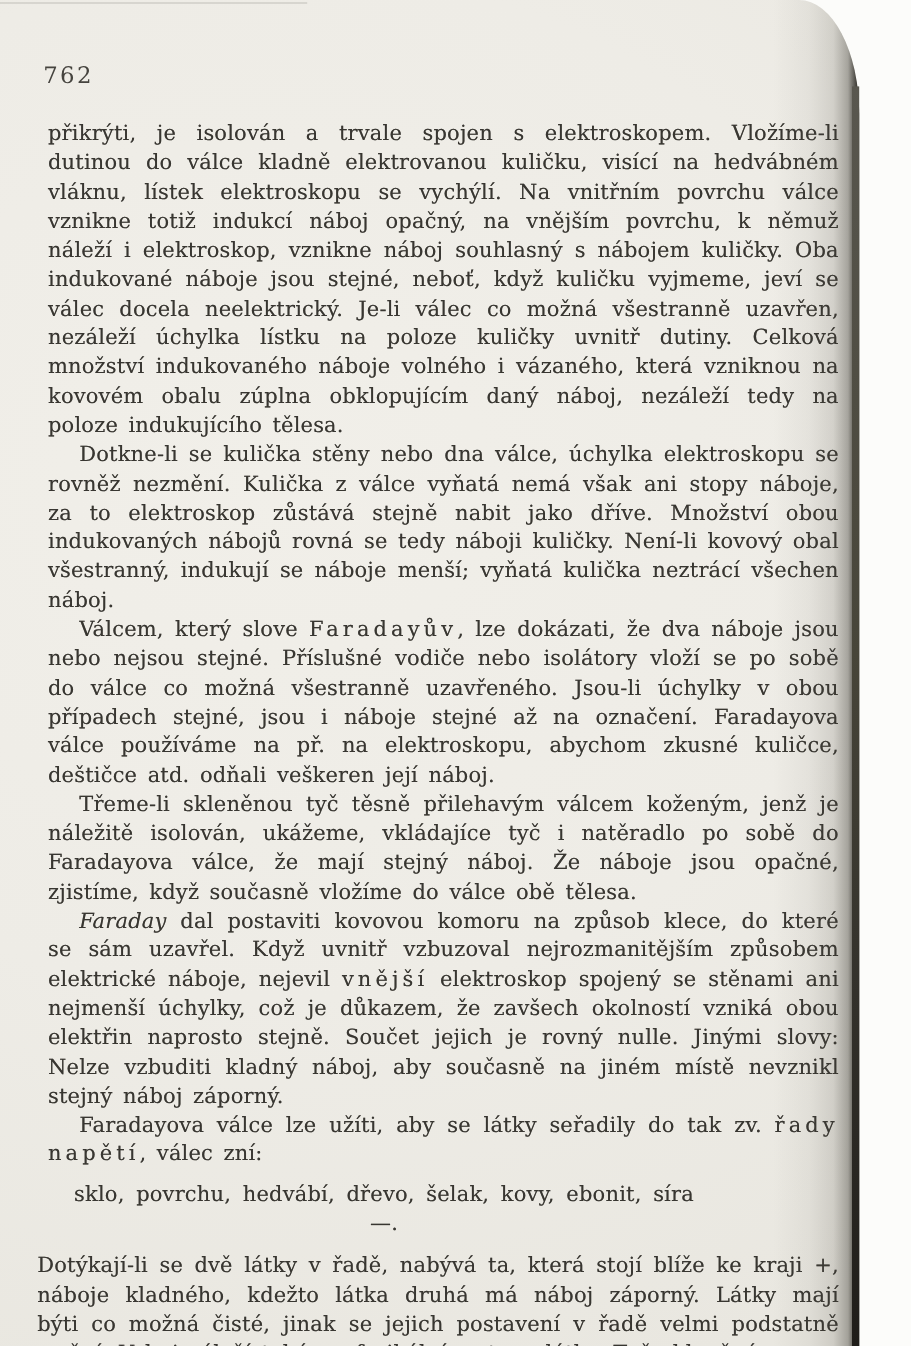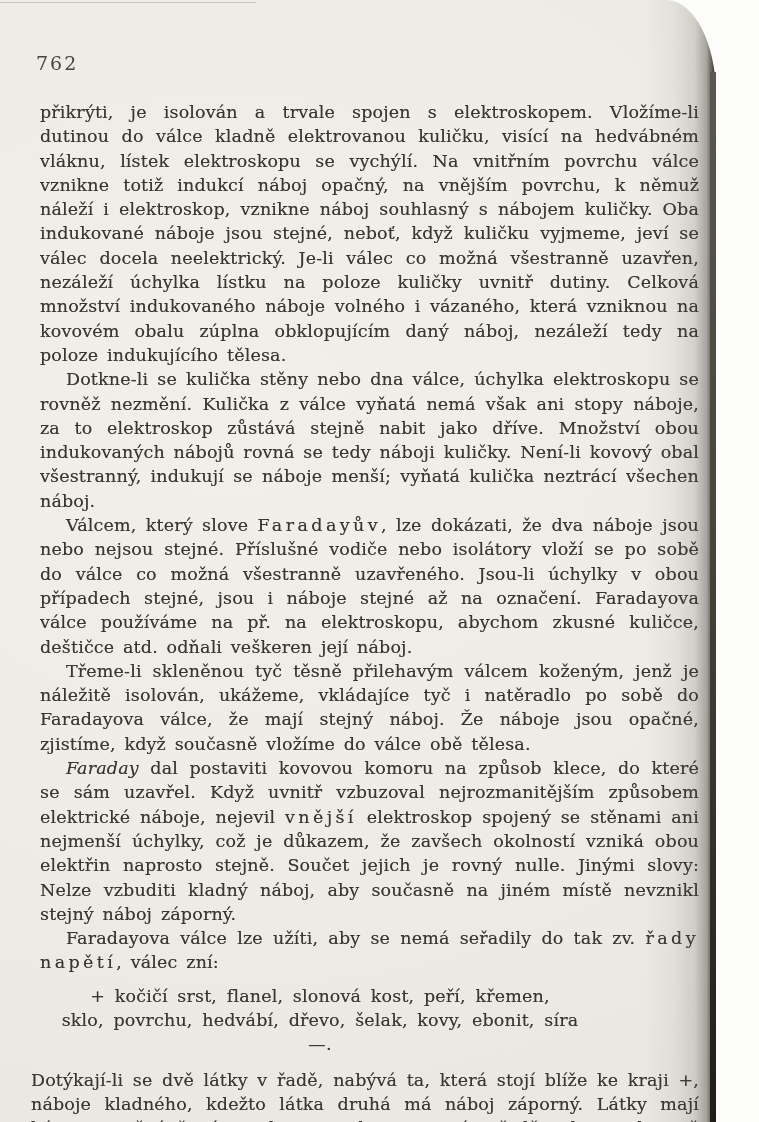--- a/index.html
+++ b/index.html
@@ -73,24 +73,23 @@
       <p class="noindent">přikrýti, je isolován a trvale spojen s elektroskopem. Vložíme-li dutinou do válce kladně elektrovanou kuličku, visící na hedvábném vláknu, lístek elektroskopu se vychýlí. Na vnitřním povrchu válce vznikne totiž indukcí náboj opačný, na vnějším povrchu, k němuž náleží i elektroskop, vznikne náboj souhlasný s nábojem kuličky. Oba indukované náboje jsou stejné, neboť, když kuličku vyjmeme, jeví se válec docela neelektrický. Je-li válec co možná všestranně uzavřen, nezáleží úchylka lístku na poloze kuličky uvnitř dutiny. Celková množství indukovaného náboje volného i vázaného, která vzniknou na kovovém obalu zúplna obklopujícím daný náboj, nezáleží tedy na poloze indukujícího tělesa.</p>
 
       <p>Dotkne-li se kulička stěny nebo dna válce, úchylka elektroskopu se rovněž nezmění. Kulička z válce vyňatá nemá však ani stopy náboje, za to elektroskop zůstává stejně nabit jako dříve. Množství obou indukovaných nábojů rovná se tedy náboji kuličky. Není-li kovový obal všestranný, indukují se náboje menší; vyňatá kulička neztrácí všechen náboj.</p>
 
       <p><span>Válcem, který slove </span><span class="sperr">Faradayův</span><span>, lze dokázati, že dva náboje jsou nebo nejsou stejné. Příslušné vodiče nebo isolátory vloží se po sobě do válce co možná všestranně uzavřeného. Jsou-li úchylky v obou případech stejné, jsou i náboje stejné až na označení. Faradayova válce používáme na př. na elektroskopu, abychom zkusné kuličce, deštičce atd. odňali veškeren její náboj.</span></p>
 
       <p>Třeme-li skleněnou tyč těsně přilehavým válcem koženým, jenž je náležitě isolován, ukážeme, vkládajíce tyč i natěradlo po sobě do Faradayova válce, že mají stejný náboj. Že náboje jsou opačné, zjistíme, když současně vložíme do válce obě tělesa.</p>
 
       <p><span class="ital">Faraday</span><span> dal postaviti kovovou komoru na způsob klece, do které se sám uzavřel. Když uvnitř vzbuzoval nejrozmanitějším způsobem elektrické náboje, nejevil </span><span class="sperr">vnější</span><span> elektroskop spojený se stěnami ani nejmenší úchylky, což je důkazem, že zavšech okolností vzniká obou elektřin naprosto stejně. Součet jejich je rovný nulle. Jinými slovy: Nelze vzbuditi kladný náboj, aby současně na jiném místě nevznikl stejný náboj záporný.</span></p>
 
-      <p><span>Faradayova válce lze užíti, aby se nemá seřadily do tak zv. </span><span class="sperr">řady napětí</span><span>, válec zní:</span></p>
+      <p><span>Faradayova válce lze užíti, aby se látky seřadily do tak zv. </span><span class="sperr">řady napětí</span><span>, válec zní:</span></p>
 
       <div class="series">
-        <div>+ kočičí srst, flanel, slonová kost, peří, křemen,</div>
         <div>sklo, povrchu, hedvábí, dřevo, šelak, kovy, ebonit, síra —.</div>
       </div>
 
       <p class="hang">Dotýkají-li se dvě látky v řadě, nabývá ta, která stojí blíže ke kraji +, náboje kladného, kdežto látka druhá má náboj záporný. Látky mají býti co možná čisté, jinak se jejich postavení v řadě velmi podstatně změní. Velmi záleží také na fysikálním stavu látky. Tyč skleněná</p>
     </div>
 
     <div class="edge-shade"></div>
     <div class="edge-deep"></div>
   </div>
 </div>

